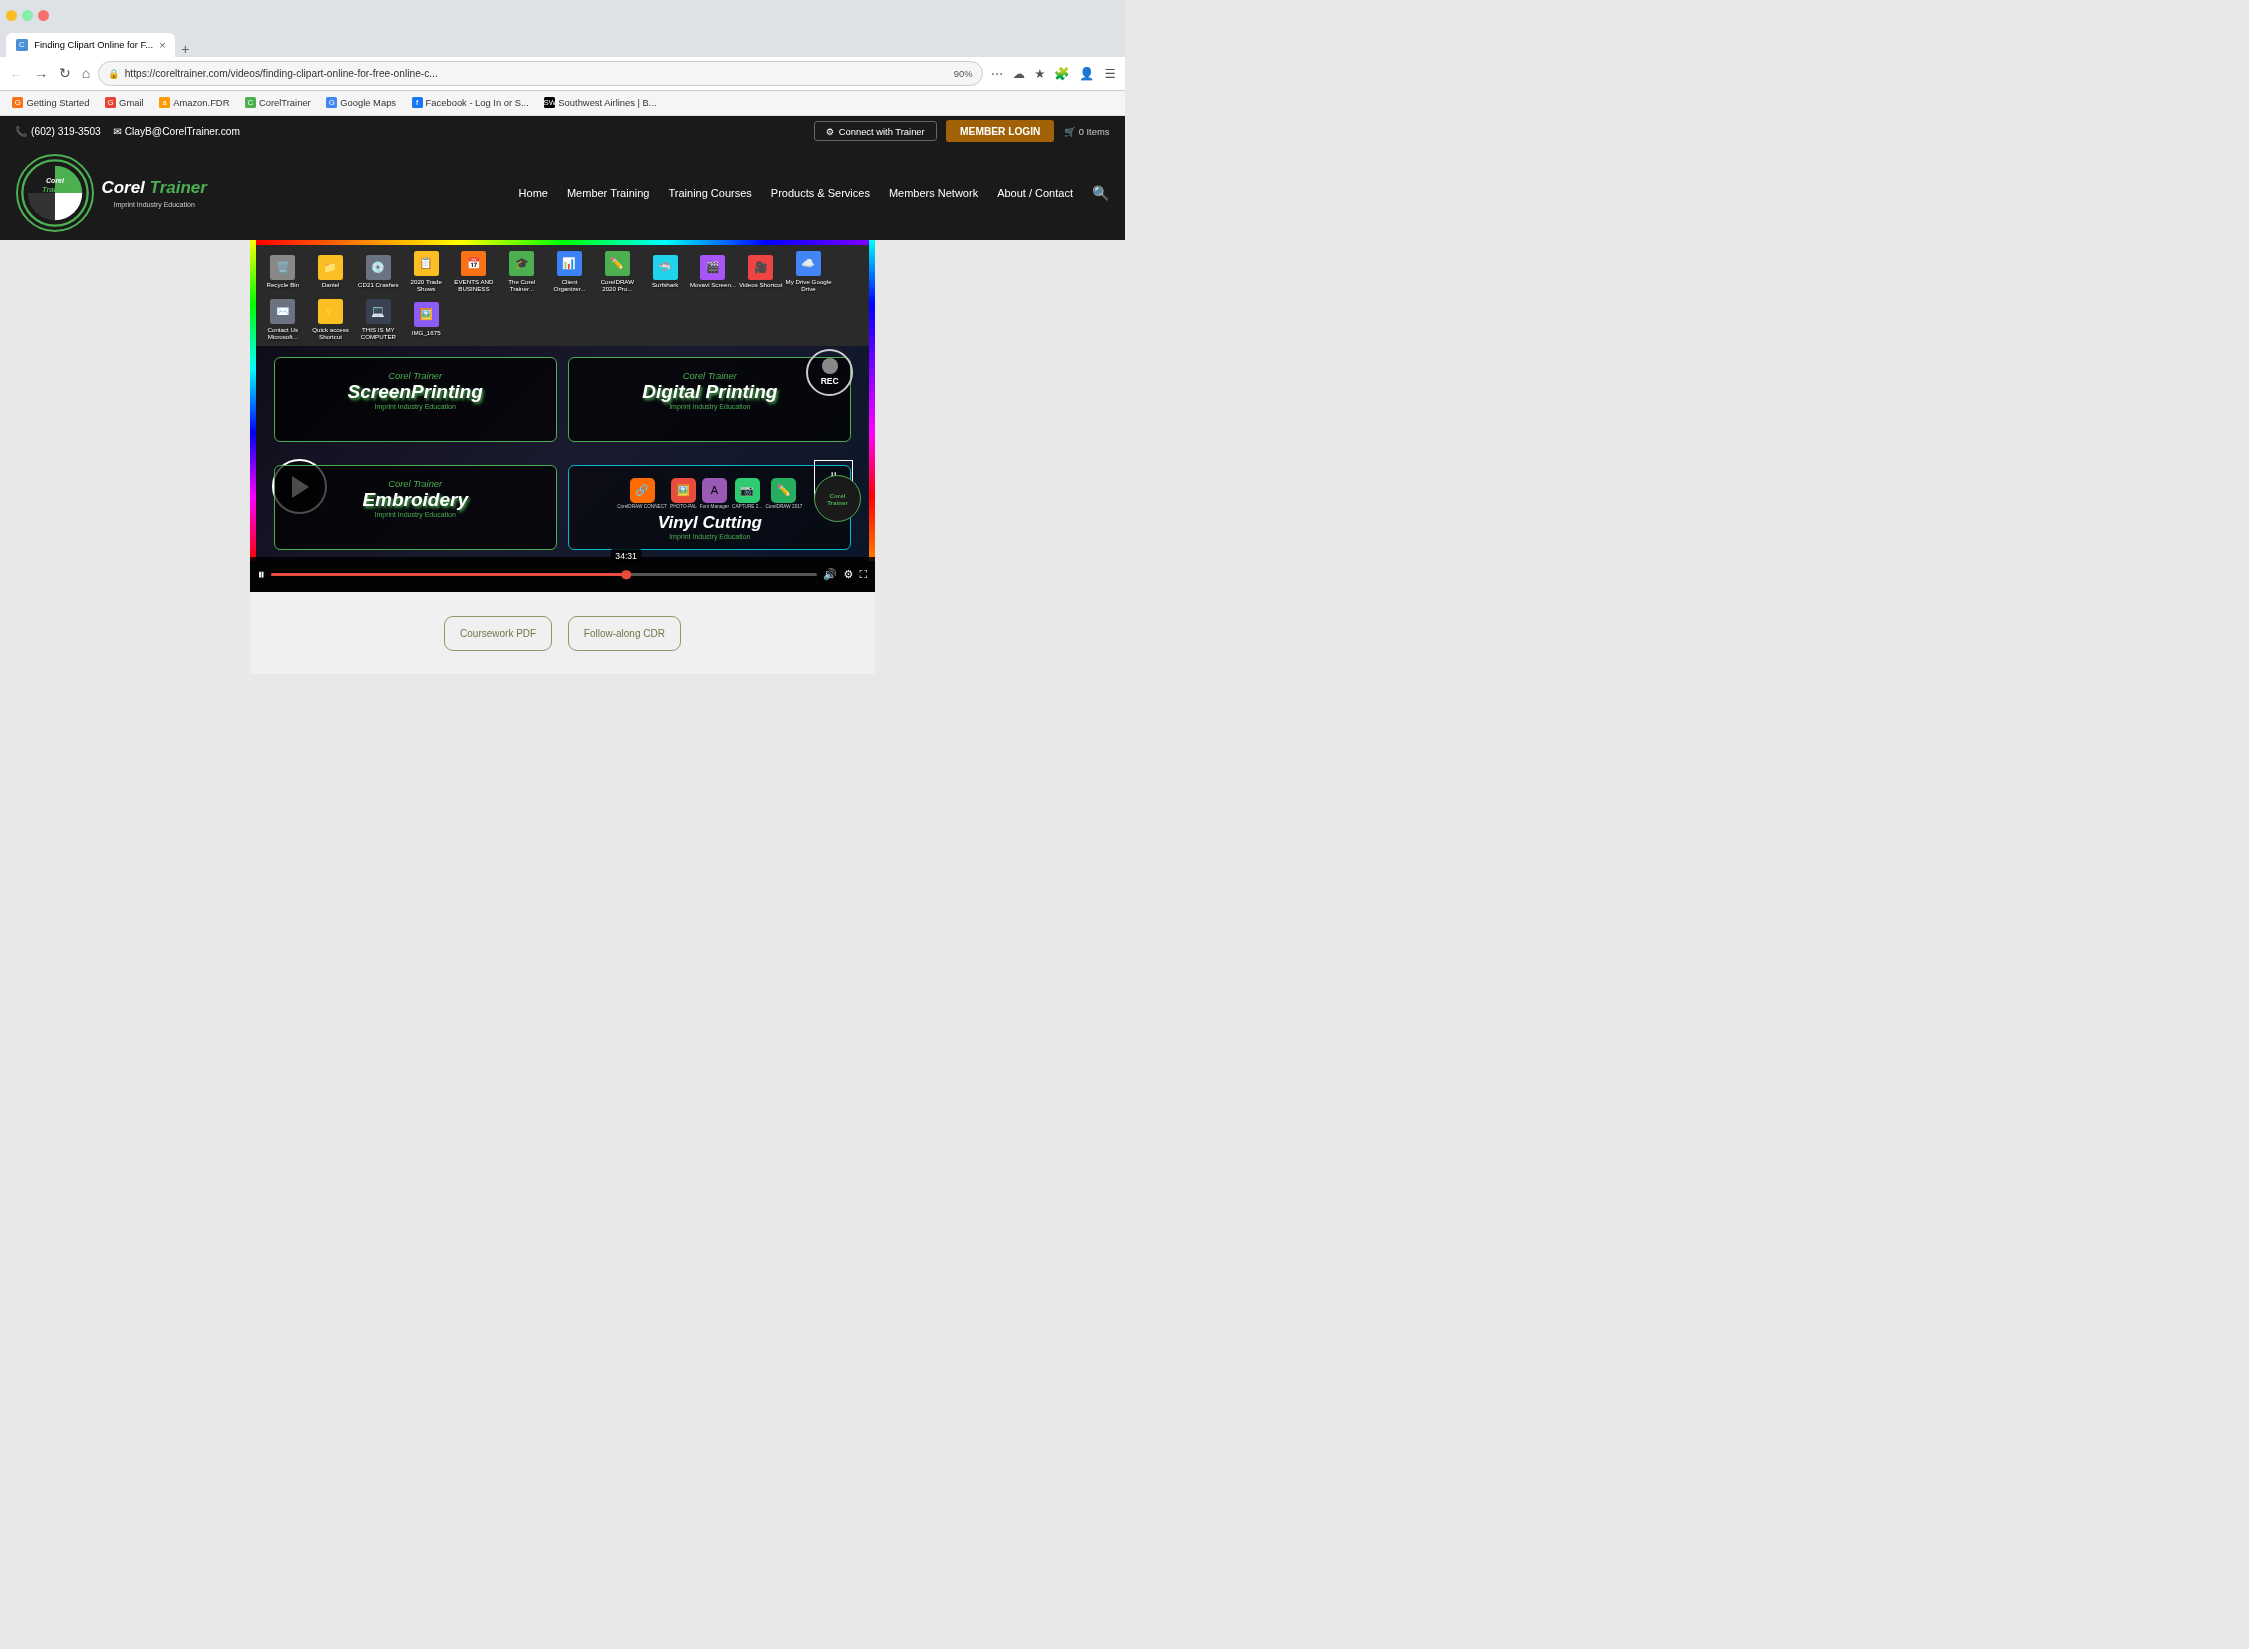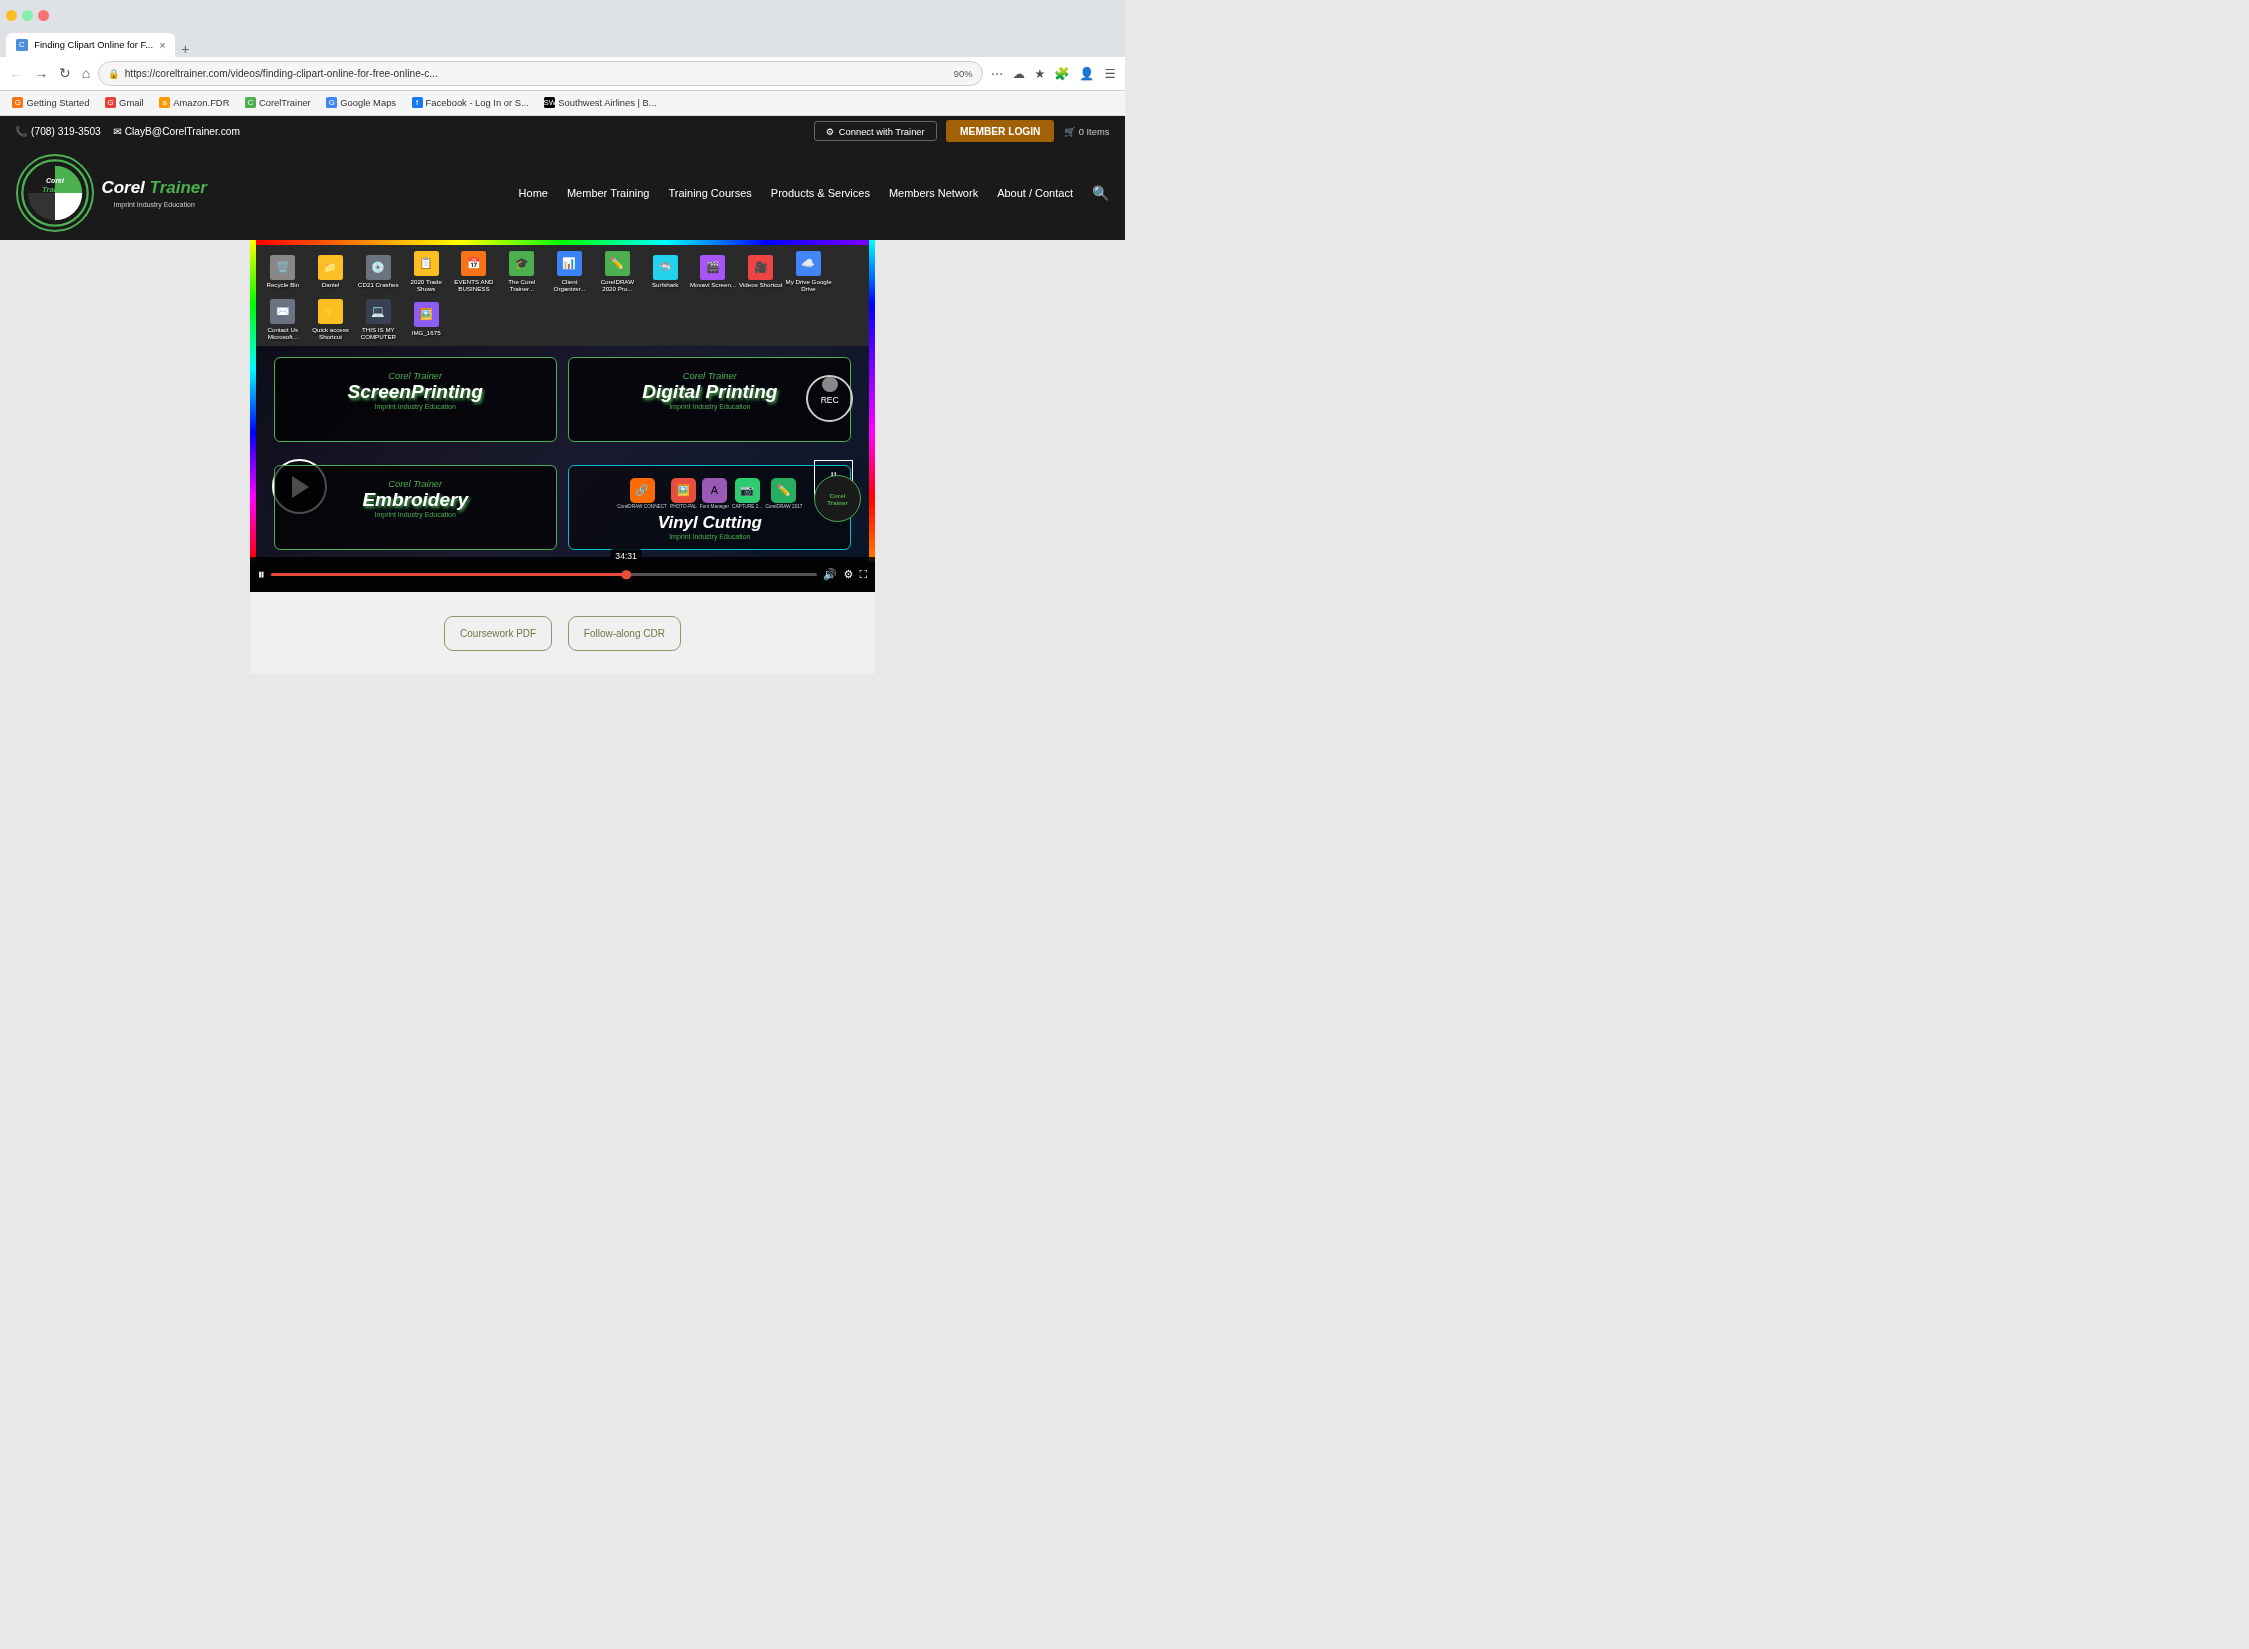--- a/index.html
+++ b/index.html
@@ -197,31 +197,32 @@
       border-radius: 6.2px;
       padding: 11.7px 15.6px;
       text-align: center;
       width: 48%;
     }
     .brand-name { color: white; font-size: 22px; font-weight: bold; font-style: italic; text-shadow: 1.6px 1.6px 3.1px #4caf50; }
     .brand-sub { color: #4caf50; font-size: 8.6px; }
 
     .rec-badge {
       position: absolute;
-      top: 29px;
+      top: 3px;
       right: 15.6px;
       width: 47px;
       height: 47px;
       border-radius: 50%;
       border: 2.3px solid #ccc;
       display: flex;
+      align-items: center;
       justify-content: center;
       color: white;
       font-size: 9.4px;
-      font-weight: normal;
+      font-weight: bold;
     }
 
     .play-btn-overlay {
       position: absolute;
       bottom: 94px;
       left: 31px;
       width: 55px;
       height: 55px;
       border-radius: 50%;
       border: 2.3px solid white;
@@ -418,21 +419,21 @@
     <span>Facebook - Log In or S...</span>
   </div>
   <div class="bookmark-item">
     <div class="bookmark-favicon" style="background:#000000; color:white;">SW</div>
     <span>Southwest Airlines | B...</span>
   </div>
 </div>
 
 <div class="website-top-bar">
   <div class="top-bar-left">
-    <span style="font-size:10.2px;">📞 (708) 319-3503</span>
+    <span style="font-size:10.2px;">📞 (602) 319-3503</span>
     <span style="font-size:10.2px;">✉ ClayB@CorelTrainer.com</span>
   </div>
   <div class="top-bar-right">
     <button class="connect-btn">
       <span>⚙</span>
       <span>Connect with Trainer</span>
     </button>
     <button class="member-login-btn">MEMBER LOGIN</button>
     <div class="cart-area">
       <span>🛒</span>

